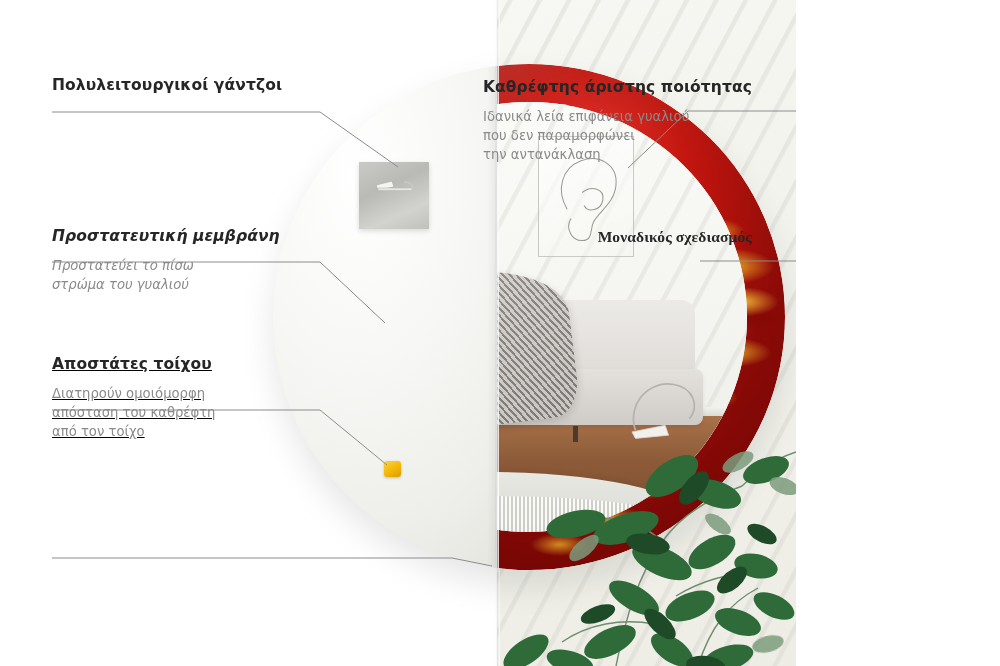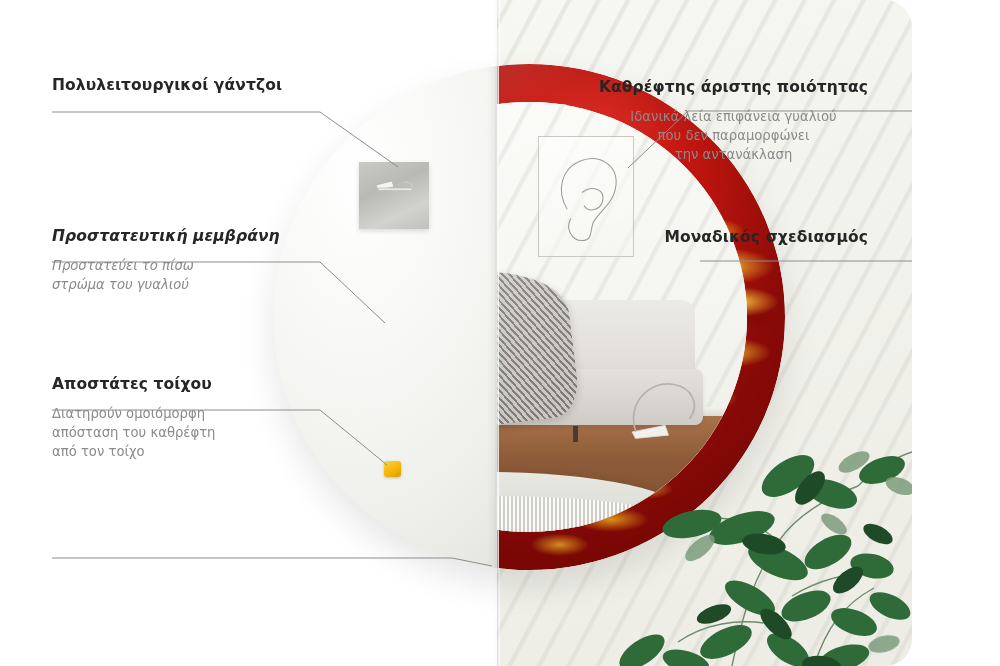--- a/index.html
+++ b/index.html
@@ -2,21 +2,21 @@
 <html><head>
 <meta charset="utf-8">
 <style>
   * { margin:0; padding:0; box-sizing:border-box; }
   html,body { width:1000px; height:666px; overflow:hidden; }
   body {
     font-family:"DejaVu Sans","Liberation Sans",sans-serif;
     background:#ffffff;
     position:relative;
   }
-  #stage { position:absolute; inset:0; width:912px; height:666px; overflow:hidden;border-radius:27px; }
+  #stage { position:absolute; inset:0; width:796px; height:666px; overflow:hidden; }
 
   
   .bg-left {
     position:absolute; left:0; top:0; width:497px; height:666px;
     background:#ffffff;
   }
   .bg-right {
     position:absolute; left:497px; top:0; width:503px; height:666px;
     background:
       repeating-linear-gradient(118deg,
@@ -197,29 +197,29 @@
   .callout { position:absolute; z-index:9; }
   .callout .title {
     font-size:15.5px; font-weight:700; color:#262626; letter-spacing:0.1px;
     white-space:nowrap; line-height:1.2;
   }
   .callout .desc {
     font-size:13.2px; font-weight:400; color:#8a8a8a; line-height:1.45;
     white-space:pre-line; margin-top:10px;
   }
   .callout.left { left:52px; text-align:left; }
-  .callout.right { text-align:center; }
+  .callout.right { text-align:left; }
 
   .c-hooks    { top:76px; }
   .c-membrane { top:227px;font-style:italic; }
-  .c-spacers  { top:375px; }
+  .c-spacers  { top:355px;text-decoration:underline; }
   .c-edges    { top:524px; }
 
   .c-quality  { right:44px; top:78px; }
-  .c-design   { right:44px; top:228px; }
+  .c-design   { right:44px; top:228px;font-family:Liberation Serif, serif; }
 
   
   .foliage { position:absolute; right:0; bottom:0; width:330px; height:300px; z-index:10; }
   .foliage svg { width:100%; height:100%; display:block; }
 </style>
 </head>
 <body>
 
 <div id="stage">
 

